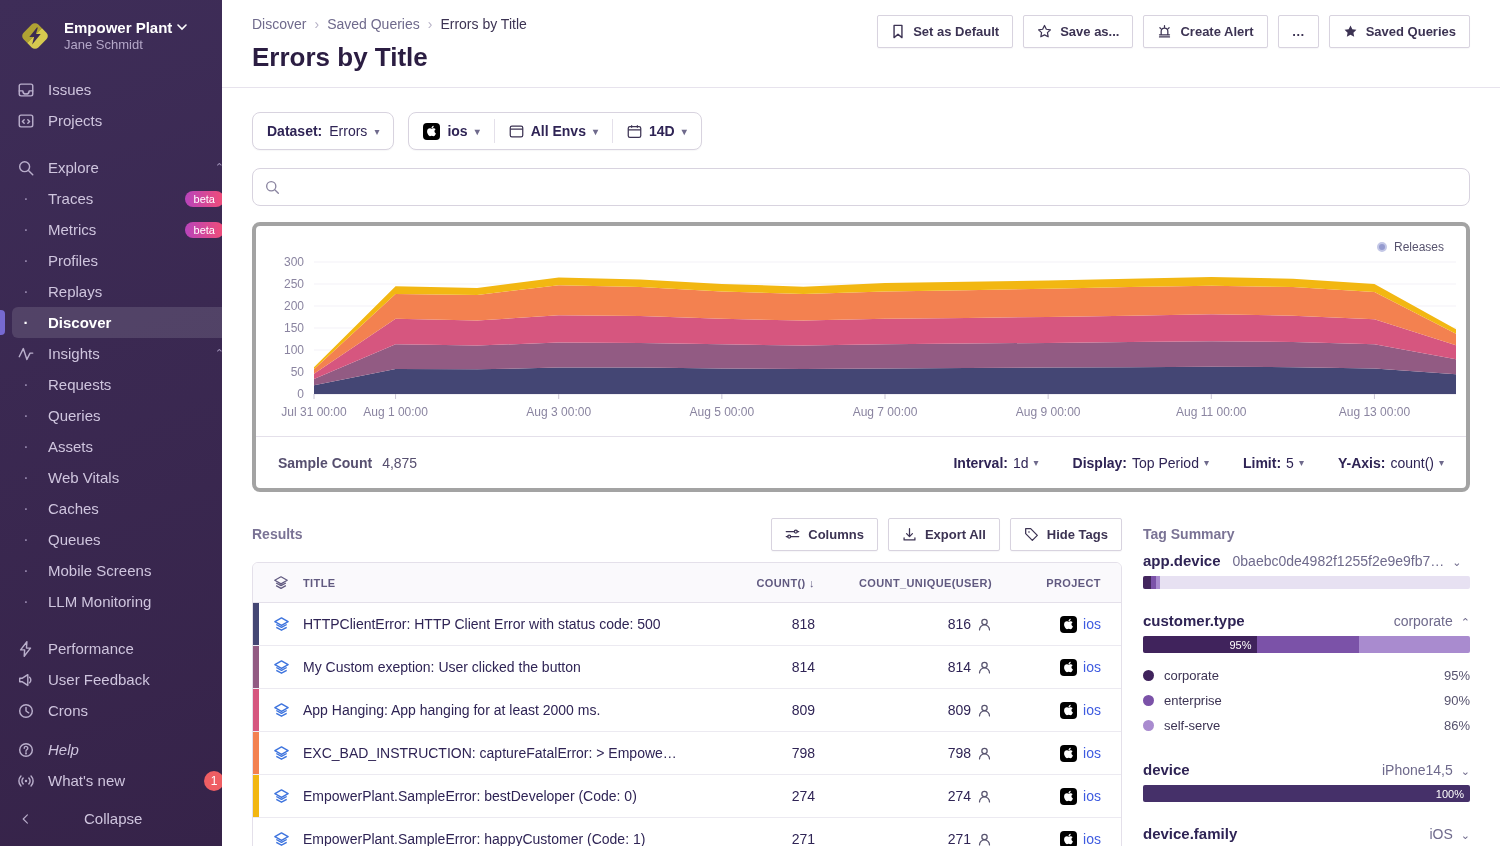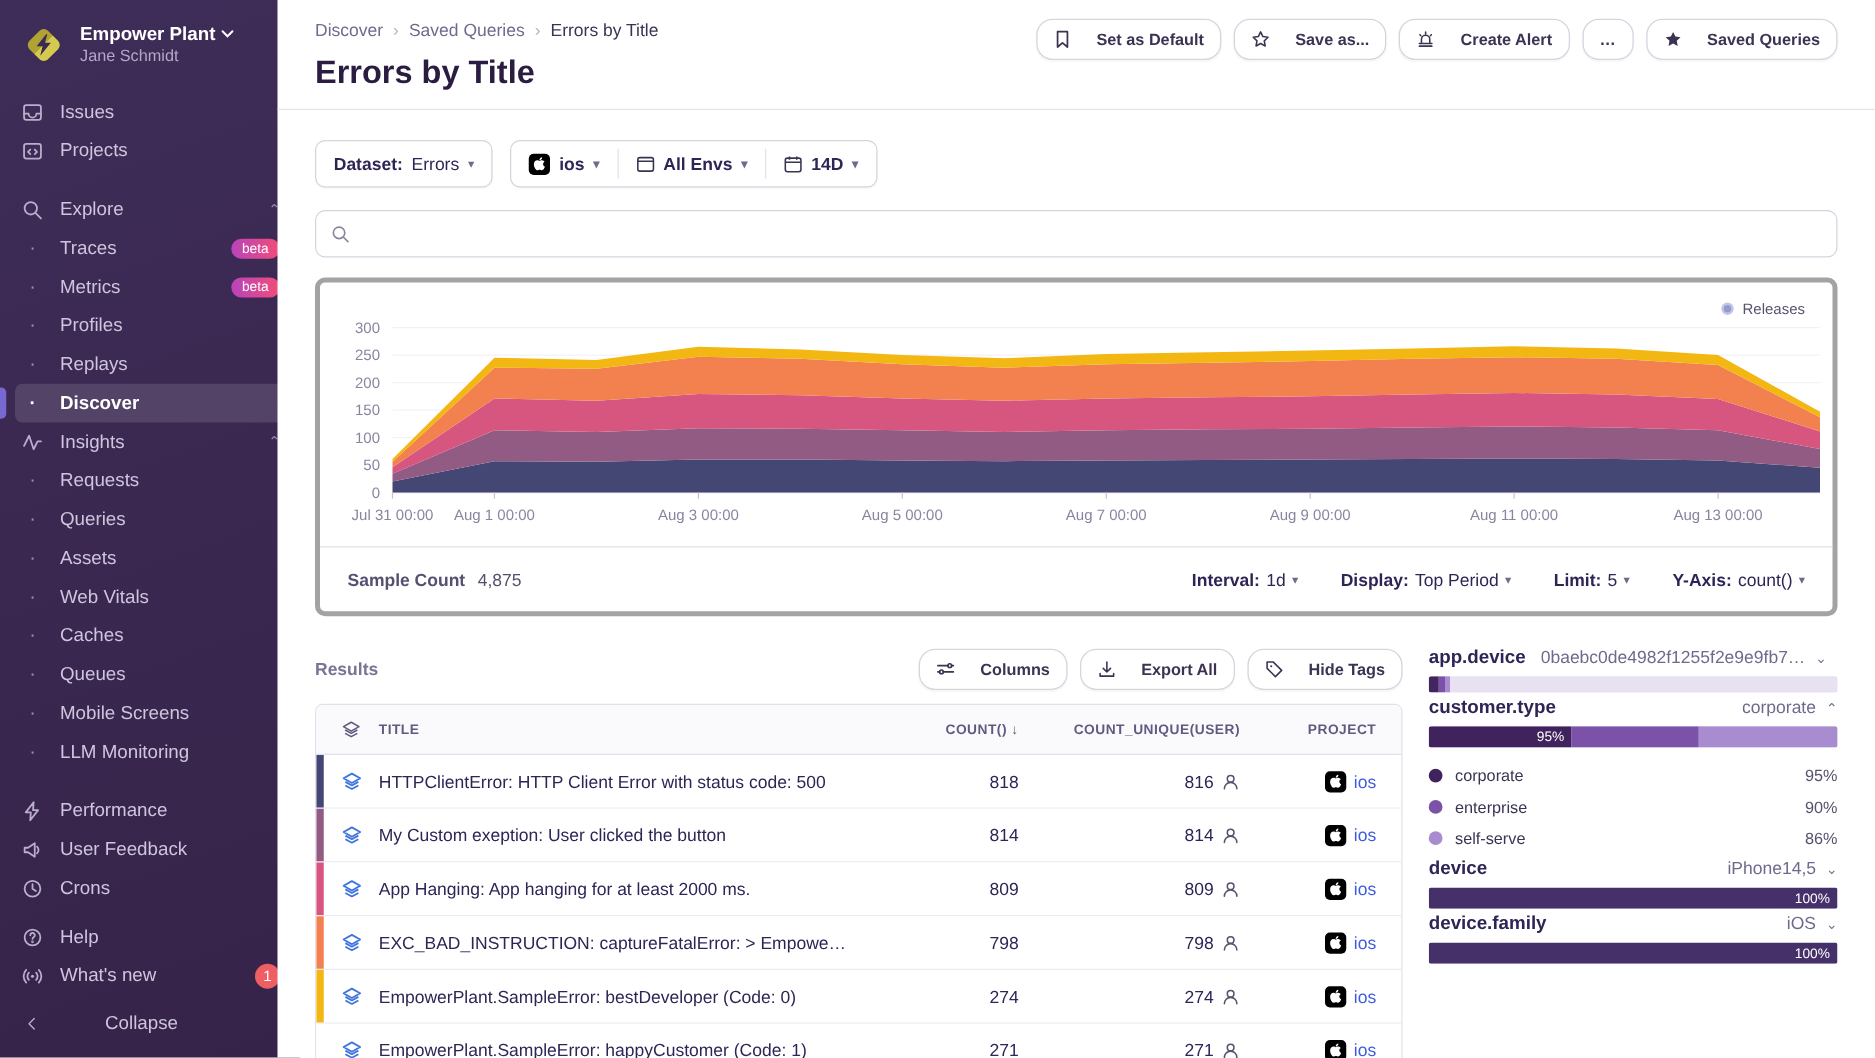--- a/index.html
+++ b/index.html
@@ -26,35 +26,35 @@
   .nav-item.active-wrap { padding:0 12px; }
   .active-pill { display:flex; align-items:center; gap:12px; width:100%; height:31px;
     background:rgba(255,255,255,.12); border-radius:6px; padding:0 4px 0 4px; color:#fff; font-weight:bold; }
   .active-pill .dot { width:20px; flex:0 0 20px; text-align:center; color:#fff; }
   .edge-accent { position:absolute; left:0; top:3px; width:5px; height:25px;
     background:#7669d1; border-radius:0 4px 4px 0; }
   .badge-beta { font-size:11px; color:#fff; padding:2px 9px; border-radius:10px;
     background:linear-gradient(90deg,#b844bb,#f14d77); }
   .badge-count { width:20px; height:20px; border-radius:50%; background:#ef5e63; color:#fff;
     font-size:12px; display:flex; align-items:center; justify-content:center; }
-  .mt16 { margin-top:16px; } .mt8 { margin-top:8px; }
+  .mt16 { margin-top:16px; } .mt8 { margin-top:8px;font-style:italic; }
   .collapse-item { margin-top:auto;gap:48px; }
   svg.sicon { stroke:#b9aecb; stroke-width:1.6; fill:none; stroke-linecap:round; stroke-linejoin:round; }
 
   
   .main { position:absolute; left:222px; top:0; width:1278px; height:846px; background:#fff; }
   .page-header { padding:16px 30px 14px; border-bottom:1px solid #e7e3ed; position:relative; }
   .breadcrumb { font-size:14px; color:#6f6a8c; display:flex; gap:8px; align-items:center; }
   .breadcrumb .sep { color:#b6b1c6; }
   .breadcrumb .current { color:#3c3353; }
   .crumb-link { cursor:pointer; }
   .page-title { font-size:26px; font-weight:bold; color:#2b1d42; margin-top:10px; }
   .header-actions { position:absolute; right:30px; top:15px; display:flex; gap:10px; }
-  .btn { display:inline-flex; align-items:center; gap:20px; height:33px; padding:0 13px;
-    background:#fff; border:1px solid #d8d3df; border-radius:13px; font-size:13px; font-weight:bold;
+  .btn { display:inline-flex; align-items:center; gap:8px; height:33px; padding:0 13px;
+    background:#fff; border:1px solid #d8d3df; border-radius:2px; font-size:13px; font-weight:bold;
     color:#3c3353; cursor:pointer; box-shadow:0 1px 1px rgba(50,40,80,.04); white-space:nowrap; }
   .btn svg { flex:0 0 auto; }
 
   .content { padding:24px 30px 0; }
 
   
   .filter-row { display:flex; gap:14px; align-items:center; }
   .pill-btn { display:inline-flex; align-items:center; gap:7px; height:38px; padding:0 14px;
     border:1px solid #d8d3df; border-radius:8px; background:#fff; font-size:14px; cursor:pointer;
     box-shadow:0 1px 1px rgba(50,40,80,.04); }
@@ -108,21 +108,21 @@
   .proj-link { color:#3e5be0; cursor:pointer; font-size:14px; }
   .apple-badge { width:17px; height:17px; background:#000; border-radius:4px; display:flex;
     align-items:center; justify-content:center; }
   .th-right { text-align:right; padding-right:20px; }
   .th-uniq { text-align:right; padding-right:14px; }
   .th-count { text-align:right; padding-right:6px; }
 
   
   .tag-summary { width:327px; font-size:14px; }
   .ts-title { font-size:14px; font-weight:bold; color:#7a7395; height:36px; display:flex; align-items:center; }
-  .ts-section { margin-bottom:3px; }
+  .ts-section { margin-bottom:23px; }
   .ts-head { display:flex; align-items:baseline; gap:8px; cursor:pointer; }
   .ts-key { font-weight:bold; color:#2f2455; font-size:15px; }
   .ts-val { margin-left:auto; color:#6f6a8c; white-space:nowrap; overflow:hidden; text-overflow:ellipsis; max-width:230px; }
   .ts-head.wide-val .ts-val { margin-left:4px; max-width:245px; }
   .ts-chev { color:#6f6a8c; font-size:11px; }
   .ts-bar { margin-top:7px; height:17px; border-radius:2px; overflow:hidden; display:flex; background:#e7e1f2; }
   .ts-bar.mini { height:13px; }
   .ts-seg { height:100%; display:flex; align-items:center; justify-content:flex-end; }
   .ts-seg span { color:#fff; font-size:11px; padding-right:6px; }
   .ts-items { margin-top:10px; }
@@ -669,20 +669,21 @@
                     </svg>
                   </span>
       <span class="proj-link">ios</span>
     </div>
   </div>
 </div>
         </div>
       </div>
 
       <div class="tag-summary">
+        <div class="ts-title">Tag Summary</div>
         <div id="tag-sections">
             <div class="ts-section">
               <div class="ts-head wide-val">
                 <span class="ts-key">app.device</span>
                 <span class="ts-val">0baebc0de4982f1255f2e9e9fb7…</span>
                 <span class="ts-chev">⌄</span>
               </div>
               <div class="ts-bar mini">
                 <div class="ts-seg" style="width: 2.5%; background: rgb(67, 38, 94);"></div>
                 <div class="ts-seg" style="width: 1.6%; background: rgb(123, 82, 168);"></div>

